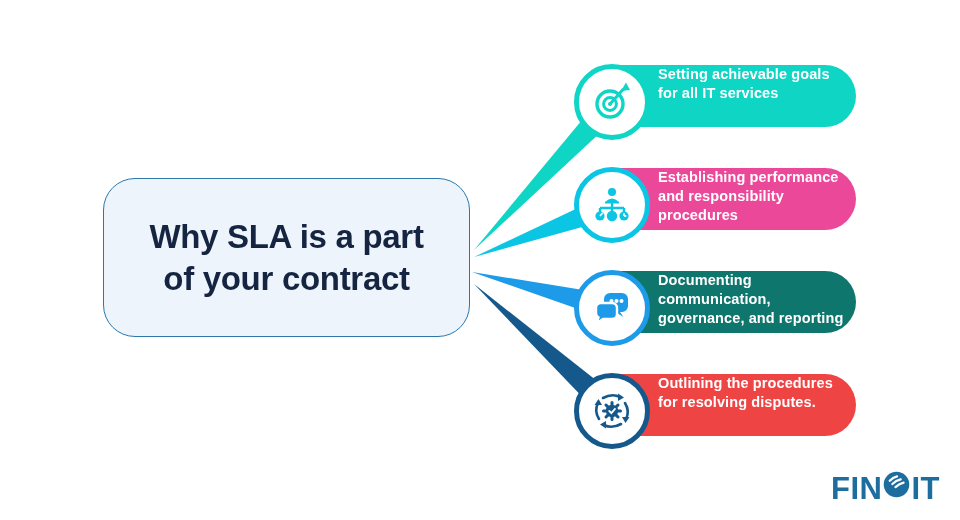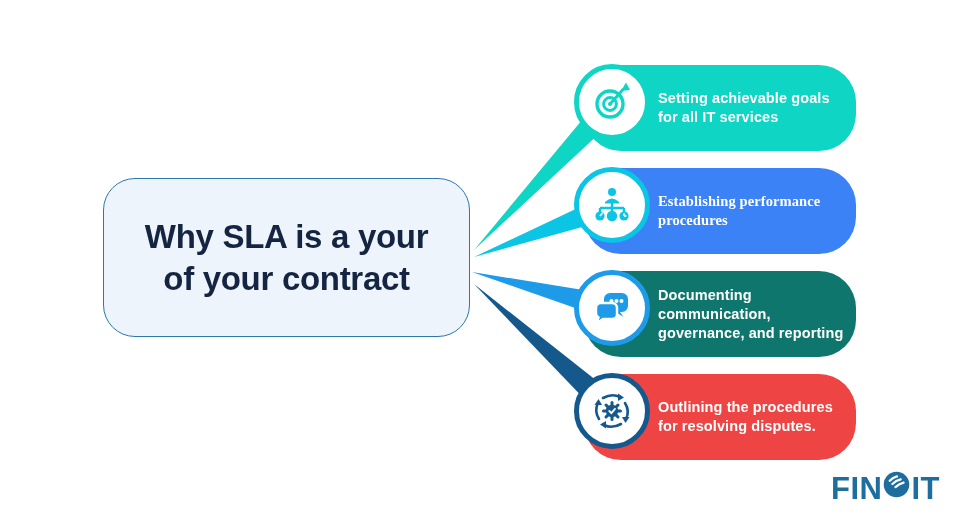--- a/index.html
+++ b/index.html
@@ -15,22 +15,22 @@
     position:absolute;left:103px;top:178px;width:367px;height:159px;
     border:1.6px solid;border-radius:32px;box-sizing:border-box;
     display:flex;align-items:center;justify-content:center;
   }
   .topic-title{
     font-size:33px;font-weight:800;line-height:42px;
     text-align:center;letter-spacing:-0.3px;
   }
 
   .pill{
-    position:absolute;left:584px;width:272px;height:86px;
-    border-radius:37px;display:flex;align-items:center;color:#fff;
+    position:absolute;left:584px;width:272px;height:62px;
+    border-radius:37px;display:flex;color:#fff;
   }
   .pill-1{top:65px}.pill-2{top:168px}.pill-3{top:271px}.pill-4{top:374px}
   .badge{
     position:absolute;left:-10px;top:-1px;width:76px;height:76px;
     border-radius:50%;background:#ffffff;border:5px solid;box-sizing:border-box;
     display:flex;align-items:center;justify-content:center;
   }
   .label{
     margin-left:74px;font-size:14.5px;font-weight:700;line-height:19px;
     letter-spacing:0.1px;
@@ -51,56 +51,57 @@
 
   <svg class="connectors" width="960" height="520" viewBox="0 0 960 520">
     <polygon points="474,250 623.5,111 604.5,93" style="fill: rgb(15, 213, 197);"></polygon>
     <polygon points="474,257 618.5,217 609.5,193" style="fill: rgb(11, 197, 228);"></polygon>
     <polygon points="472,272 611,320.5 617,295.5" style="fill: rgb(29, 155, 232);"></polygon>
     <polygon points="474,284 605,420.5 623,401.5" style="fill: rgb(21, 89, 140);"></polygon>
   </svg>
 
   <div class="topic-box" style="background: rgb(237, 244, 251); border-color: rgb(46, 119, 169);">
     <div class="topic-title" style="color: rgb(21, 36, 64);">
-      <div>Why SLA is a your</div>
+      <div>Why SLA is a part</div>
       <div>of your contract</div>
     </div>
   </div>
 
   <div class="pill pill-1" style="background: rgb(15, 213, 197);">
     <div class="badge" style="border-color: rgb(15, 213, 197); color: rgb(15, 213, 197);">
       <svg width="44" height="44" viewBox="0 0 44 44">
         <circle cx="20" cy="24" r="13" fill="none" stroke="currentColor" stroke-width="3.4"></circle>
         <circle cx="20" cy="24" r="6.4" fill="none" stroke="currentColor" stroke-width="3"></circle>
         <circle cx="20" cy="24" r="2" fill="currentColor"></circle>
         <line x1="20.5" y1="23.5" x2="33" y2="9.5" stroke="currentColor" stroke-width="3" stroke-linecap="round"></line>
         <path d="M31 11 L40 10 L36 2.5 Z" fill="currentColor"></path>
       </svg>
     </div>
     <div class="label">
       <div>Setting achievable goals</div>
       <div>for all IT services</div>
     </div>
   </div>
 
-  <div class="pill pill-2" style="background: #3b82f6; font-family: Liberation Serif, serif;">
+  <div class="pill pill-2" style="background: #ec4899;">
     <div class="badge" style="border-color: rgb(11, 197, 228); color: rgb(11, 197, 228);">
       <svg width="44" height="44" viewBox="0 0 44 44">
         <circle cx="22" cy="9" r="4" fill="currentColor"></circle>
         <path d="M15 19 q7 -7 14 0 l0 1.5 l-14 0 z" fill="currentColor"></path>
         <path d="M22 20 V25 M10 25 H34 M10 25 V29 M22 25 V29 M34 25 V29" stroke="currentColor" stroke-width="2.4" fill="none"></path>
         <circle cx="10" cy="33" r="4.6" fill="currentColor"></circle>
         <circle cx="22" cy="33" r="5.2" fill="currentColor"></circle>
         <circle cx="34" cy="33" r="4.6" fill="currentColor"></circle>
         <path d="M10 33 L12.8 29.8" stroke="#ffffff" stroke-width="1.6" fill="none"></path>
         <path d="M34 33 L34 30.2 M34 33 L36.4 33" stroke="#ffffff" stroke-width="1.6" fill="none"></path>
       </svg>
     </div>
     <div class="label">
       <div>Establishing performance</div>
+      <div>and responsibility</div>
       <div>procedures</div>
     </div>
   </div>
 
   <div class="pill pill-3" style="background: #0f766e;">
     <div class="badge" style="border-color: rgb(29, 155, 232); color: rgb(29, 155, 232);">
       <svg width="44" height="44" viewBox="0 0 44 44">
         <path d="M20 7 h12 a6 6 0 0 1 6 6 v7 a6 6 0 0 1 -6 6 h-2 l3.5 5 l-8 -5 h-5.5 a6 6 0 0 1 -6 -6 v-7 a6 6 0 0 1 6 -6 z" fill="currentColor"></path>
         <circle cx="21.5" cy="15" r="2" fill="#ffffff"></circle>
         <circle cx="26.5" cy="15" r="2" fill="#ffffff"></circle>

